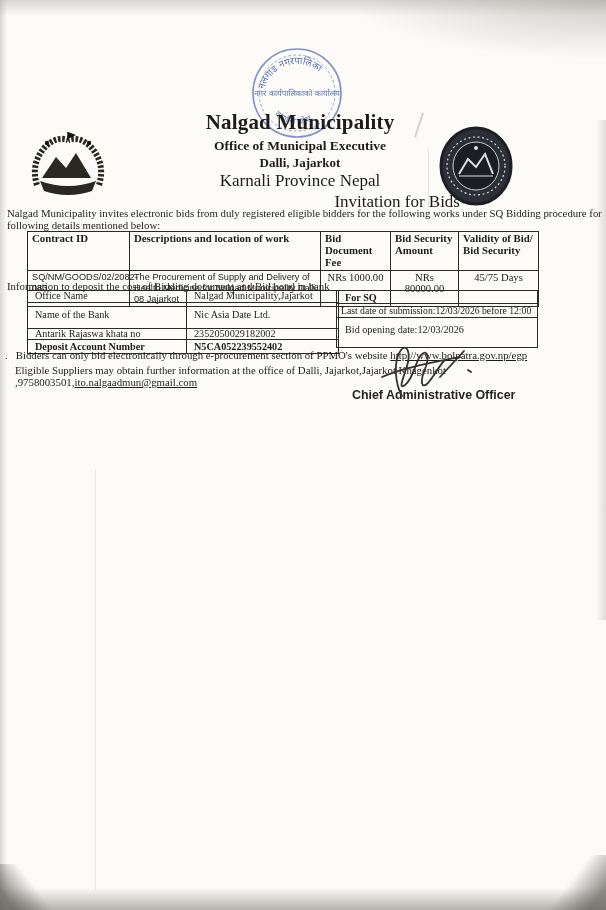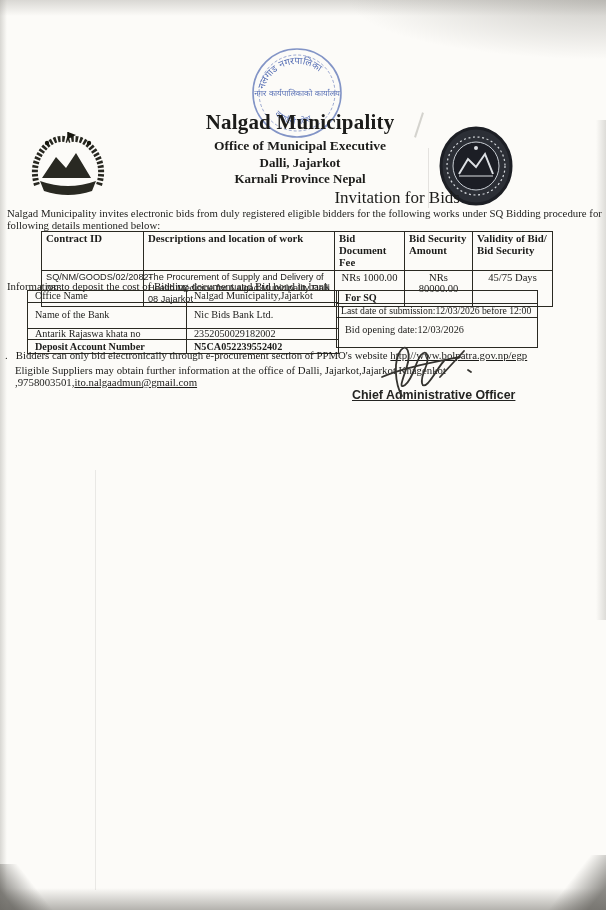--- a/index.html
+++ b/index.html
@@ -26,50 +26,50 @@
     background:rgba(120,118,110,.14);}
   .crease-m{position:absolute;left:418px;top:112px;width:2px;height:26px;
     background:rgba(120,118,110,.30);transform:rotate(18deg);}
   .crease-m2{position:absolute;left:428px;top:148px;width:1px;height:60px;
     background:rgba(120,118,110,.18);}
   
   .hdr{position:absolute;left:140px;top:112px;width:320px;text-align:center;line-height:1;}
   .hdr .org{font-size:21px;font-weight:700;letter-spacing:.2px;}
   .hdr .office{margin-top:6px;font-size:13.5px;font-weight:700;}
   .hdr .addr{margin-top:3px;font-size:13px;font-weight:700;}
-  .hdr .prov{margin-top:3px;font-size:13px;font-weight:700;}
+  .hdr .prov{margin-top:3px;font-size:17px;font-weight:400;}
   .hdr .title{margin-top:4px;font-size:17px;font-weight:400;text-align:right;}
   .hdr .pub{margin-top:4px;font-size:12.3px;font-weight:700;}
   .stamp{position:absolute;left:250px;top:46px;width:94px;height:94px;opacity:.85;}
   .emblem-left{position:absolute;left:27px;top:131px;width:82px;height:72px;}
   .seal-right{position:absolute;left:437px;top:124px;width:78px;height:84px;}
   
   .intro{position:absolute;left:7px;top:208px;width:596px;font-size:10.8px;line-height:11.6px;}
   .bank-heading{position:absolute;left:7px;top:280px;font-size:10.8px;}
   
-  table.t1{position:absolute;left:41px;top:231px;width:511px;border-collapse:collapse;table-layout:fixed;}
+  table.t1{position:absolute;left:27px;top:231px;width:511px;border-collapse:collapse;table-layout:fixed;}
   table.t1 td,table.t1 th{border:1px solid #2a2922;padding:1px 4px;vertical-align:top;text-align:left;}
   table.t1 th{font-size:10.8px;font-weight:700;line-height:1.1;font-family:"Liberation Serif",serif;}
   .c-mono{font-family:"Liberation Sans",sans-serif;font-size:9.2px;line-height:1.2;}
   .c-amt{font-family:"Liberation Serif",serif;font-size:10.6px;text-align:center !important;}
   table.t2{position:absolute;left:27px;top:290px;width:311px;border-collapse:collapse;table-layout:fixed;padding-left:40px;}
   table.t2 td{border:1px solid #2a2922;font-size:10.2px;padding:0 0 0 7px;vertical-align:middle;line-height:1;}
   .sqbox{position:absolute;left:336px;top:290px;width:202px;height:58px;
     border:1px solid #2a2922;box-sizing:border-box;font-size:10.2px;}
   .sqbox .hline{position:absolute;left:0;width:100%;height:1px;background:#2a2922;}
   .sq-h{position:absolute;left:8px;top:1px;font-weight:700;text-align:center;}
   .sq-sub{position:absolute;left:4px;top:14px;font-size:9.7px;white-space:nowrap;}
   .sq-open{position:absolute;left:8px;top:33px;font-size:10.2px;}
   
   .note1{position:absolute;left:5px;top:349px;font-size:10.8px;}
   .note2{position:absolute;left:15px;top:364px;font-size:10.8px;}
   .note-link{text-decoration:underline;color:inherit;}
   .marker{margin-right:8px;}
   .sig-title{position:absolute;left:352px;top:388px;font-family:"Liberation Sans",sans-serif;
-    font-weight:700;font-size:12.4px;color:#242422;text-decoration:underline;}
+    font-weight:700;font-size:12.4px;color:#242422;}
   .sig-scribble{position:absolute;left:368px;top:344px;width:112px;height:56px;z-index:4;}
 </style>
 </head>
 <body>
 
 <div class="photo">
   <div class="paper"></div>
 
   <svg class="stamp" viewBox="0 0 94 94">
     <defs>
@@ -153,21 +153,21 @@
         <col style="width:159px">
         <col style="width:152px">
       </colgroup>
     <tbody>
         <tr style="height:12px;">
       <td>Office Name</td>
       <td>Nalgad Municipality,Jajarkot</td>
     </tr>
     <tr style="height:26px;">
       <td>Name of the Bank</td>
-      <td>Nic Bids Bank Ltd.</td>
+      <td>Nic Asia Date Ltd.</td>
     </tr>
     <tr style="height:11px;">
       <td>Antarik Rajaswa khata no</td>
       <td>2352050029182002</td>
     </tr>
     <tr style="height:14px;font-weight:bold;">
       <td>Deposit Account Number</td>
       <td>N5CA052239552402</td>
     </tr>
   </tbody>

